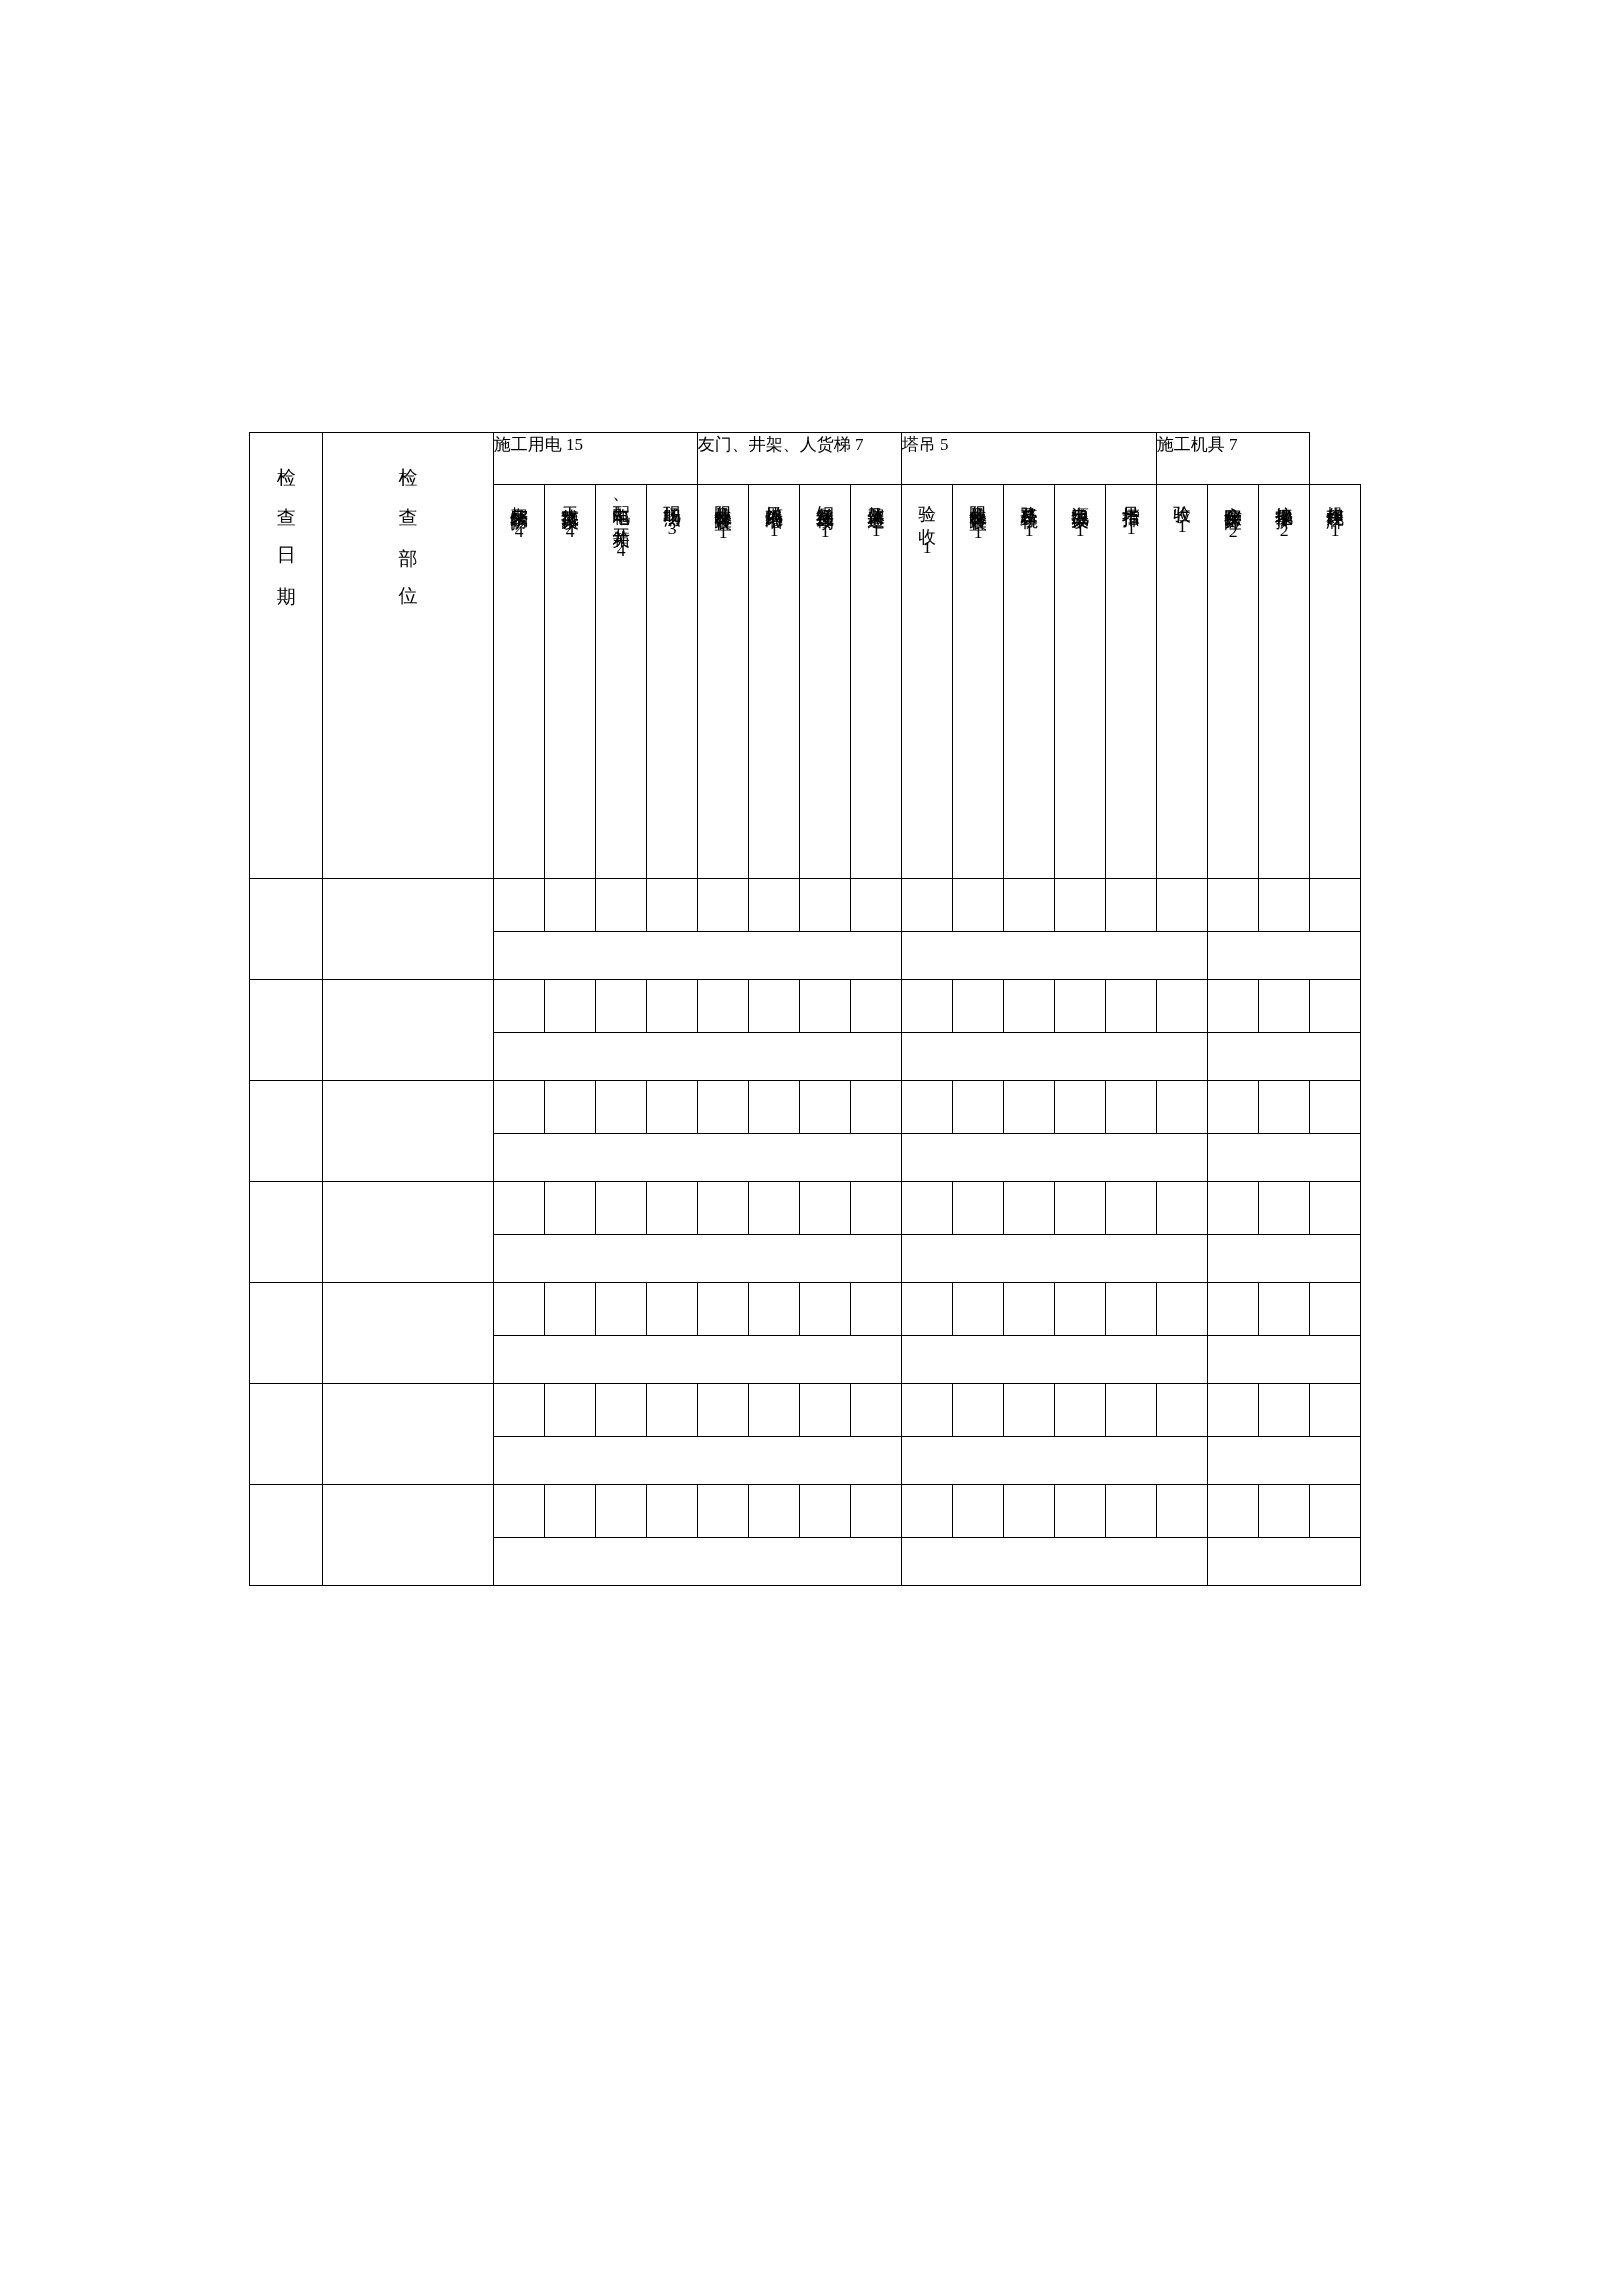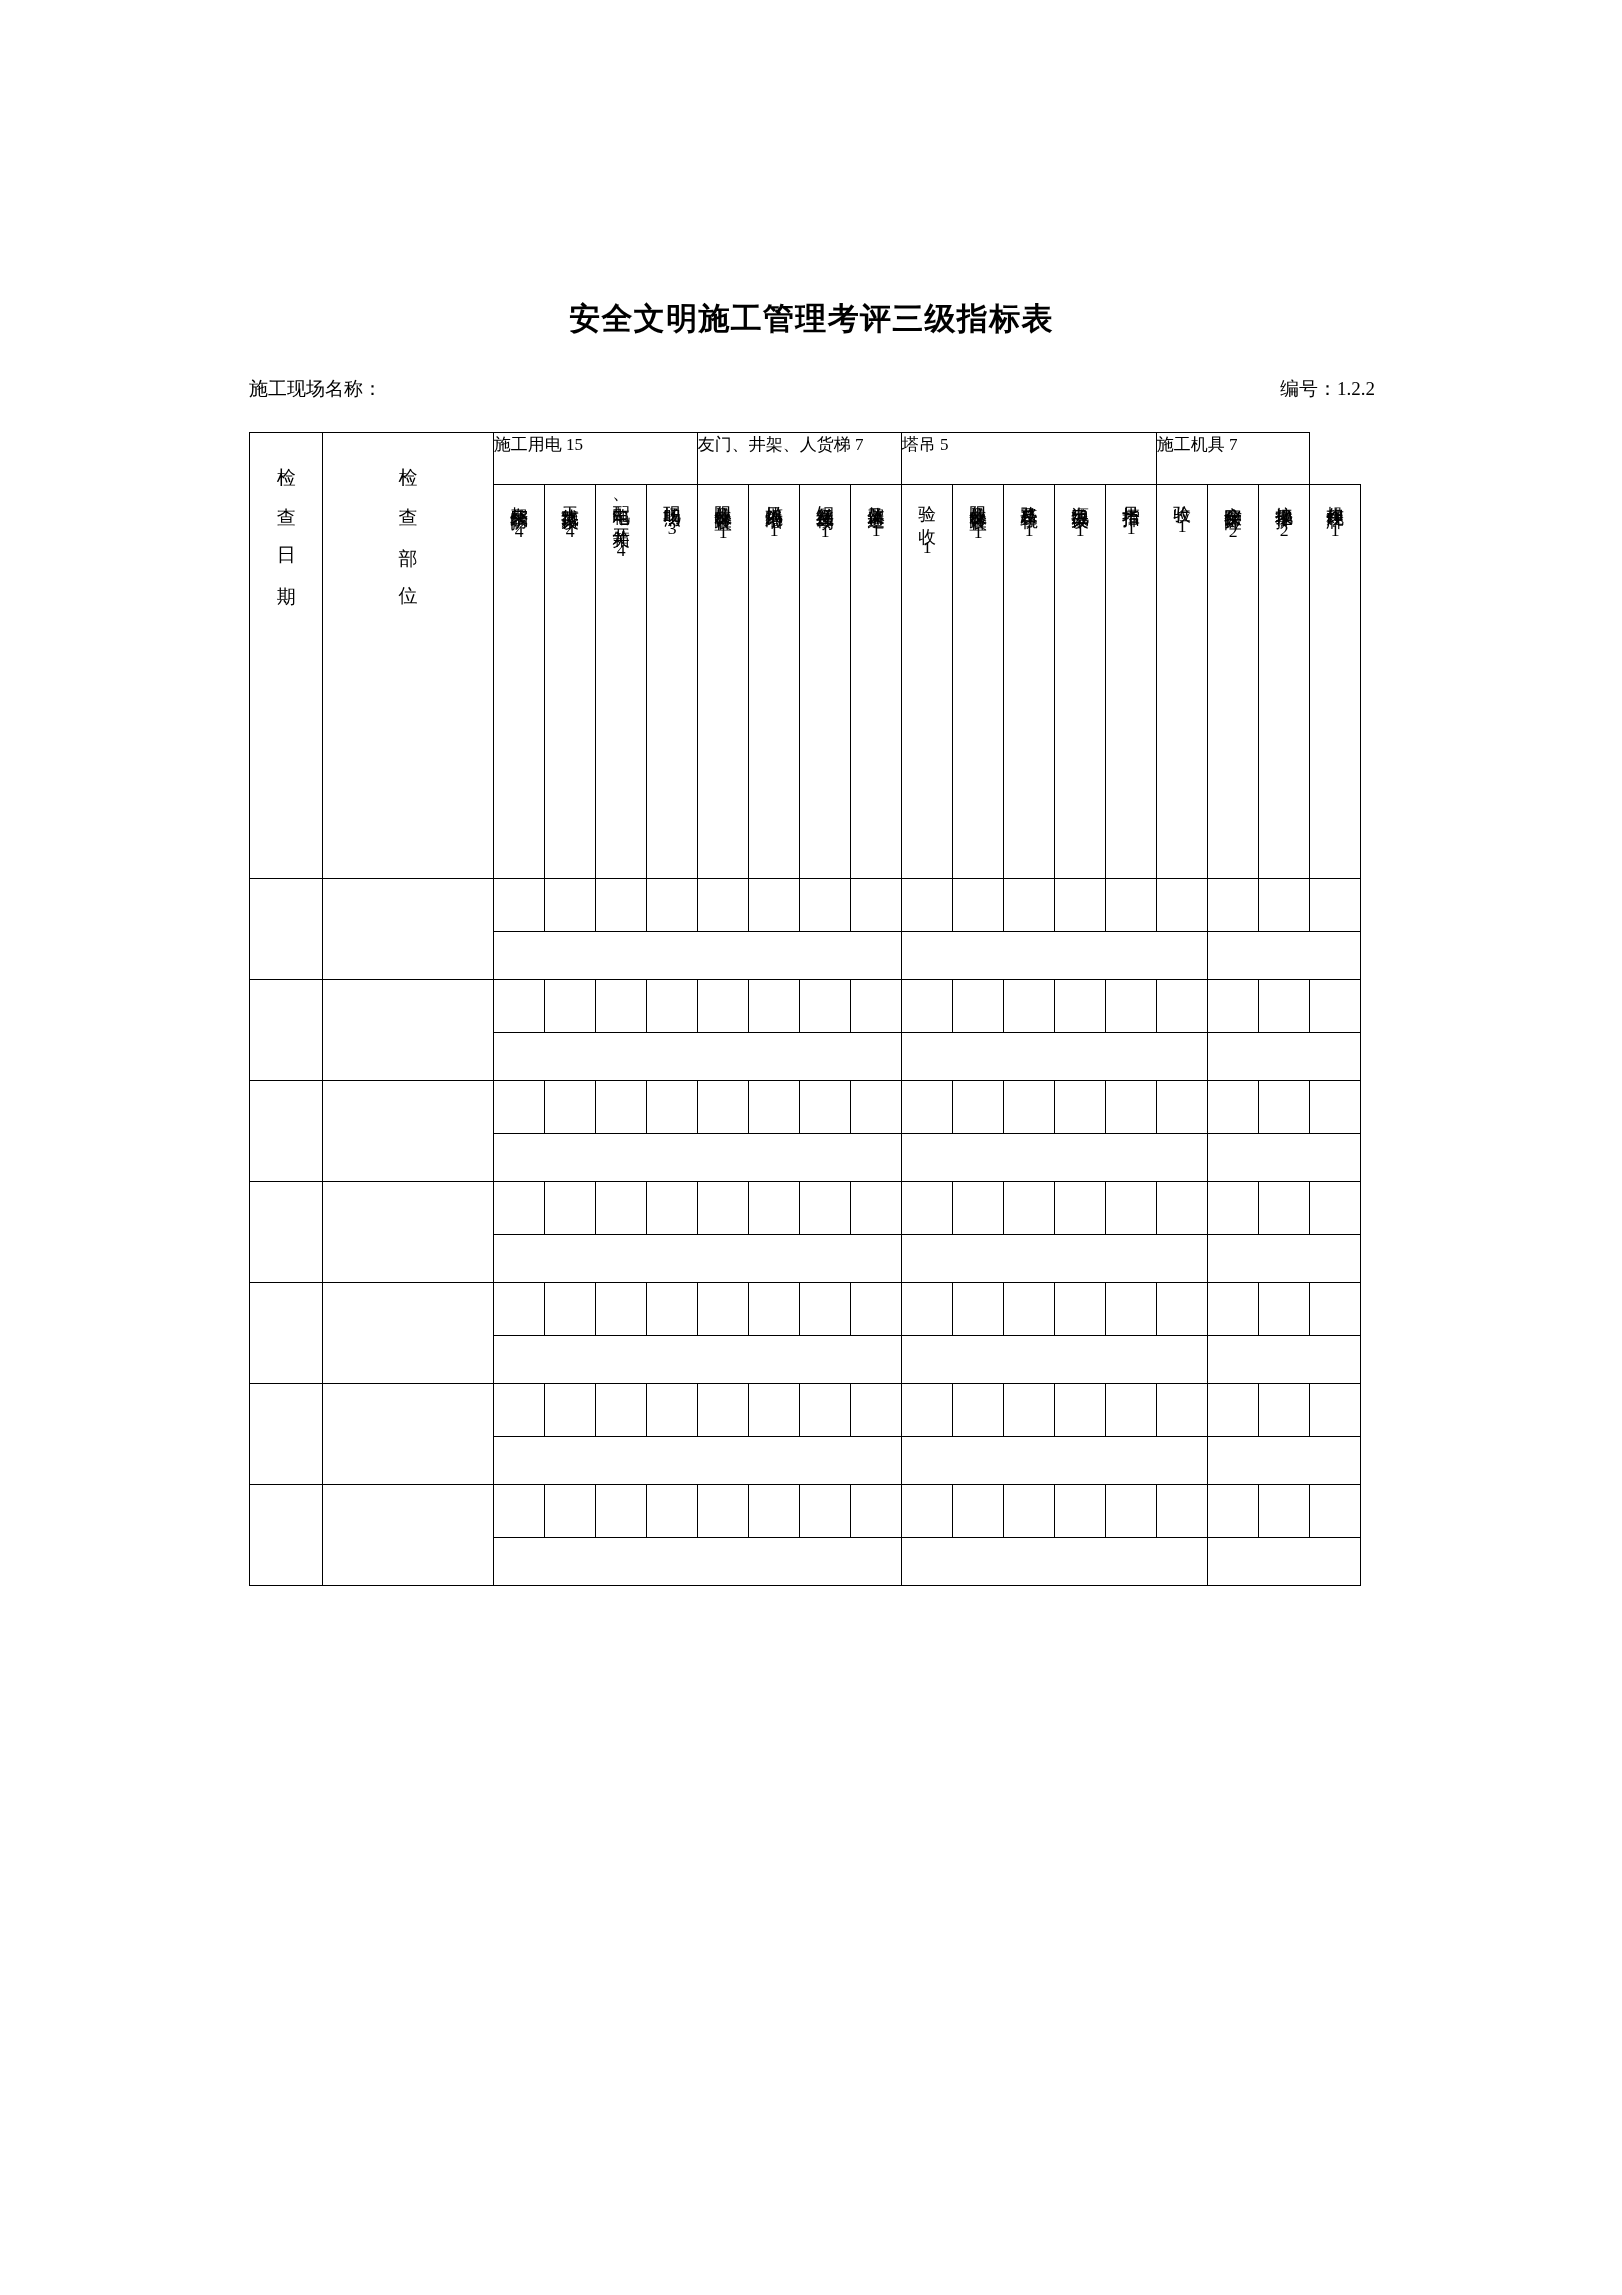--- a/index.html
+++ b/index.html
@@ -97,26 +97,21 @@
     vertical-align: top;
   }
   .blank-a { height: 52px; }
   .blank-b { height: 47px; }
 </style>
 </head>
 <body>
 
 <div class="page">
 
-  <div class="doc-title">安全文明施工管理考评三级指标表</div>
-
-  <div class="meta-row">
-    <div class="meta-left">施工现场名称：</div>
-    <div class="meta-right">编号：1.2.2</div>
-  </div>
+
 
   <table class="main">
     <colgroup>
       <col style="width:59px">
       <col style="width:137px">
       <col style="width:41px">
       <col style="width:41px">
       <col style="width:41px">
       <col style="width:41px">
       <col style="width:41px">

